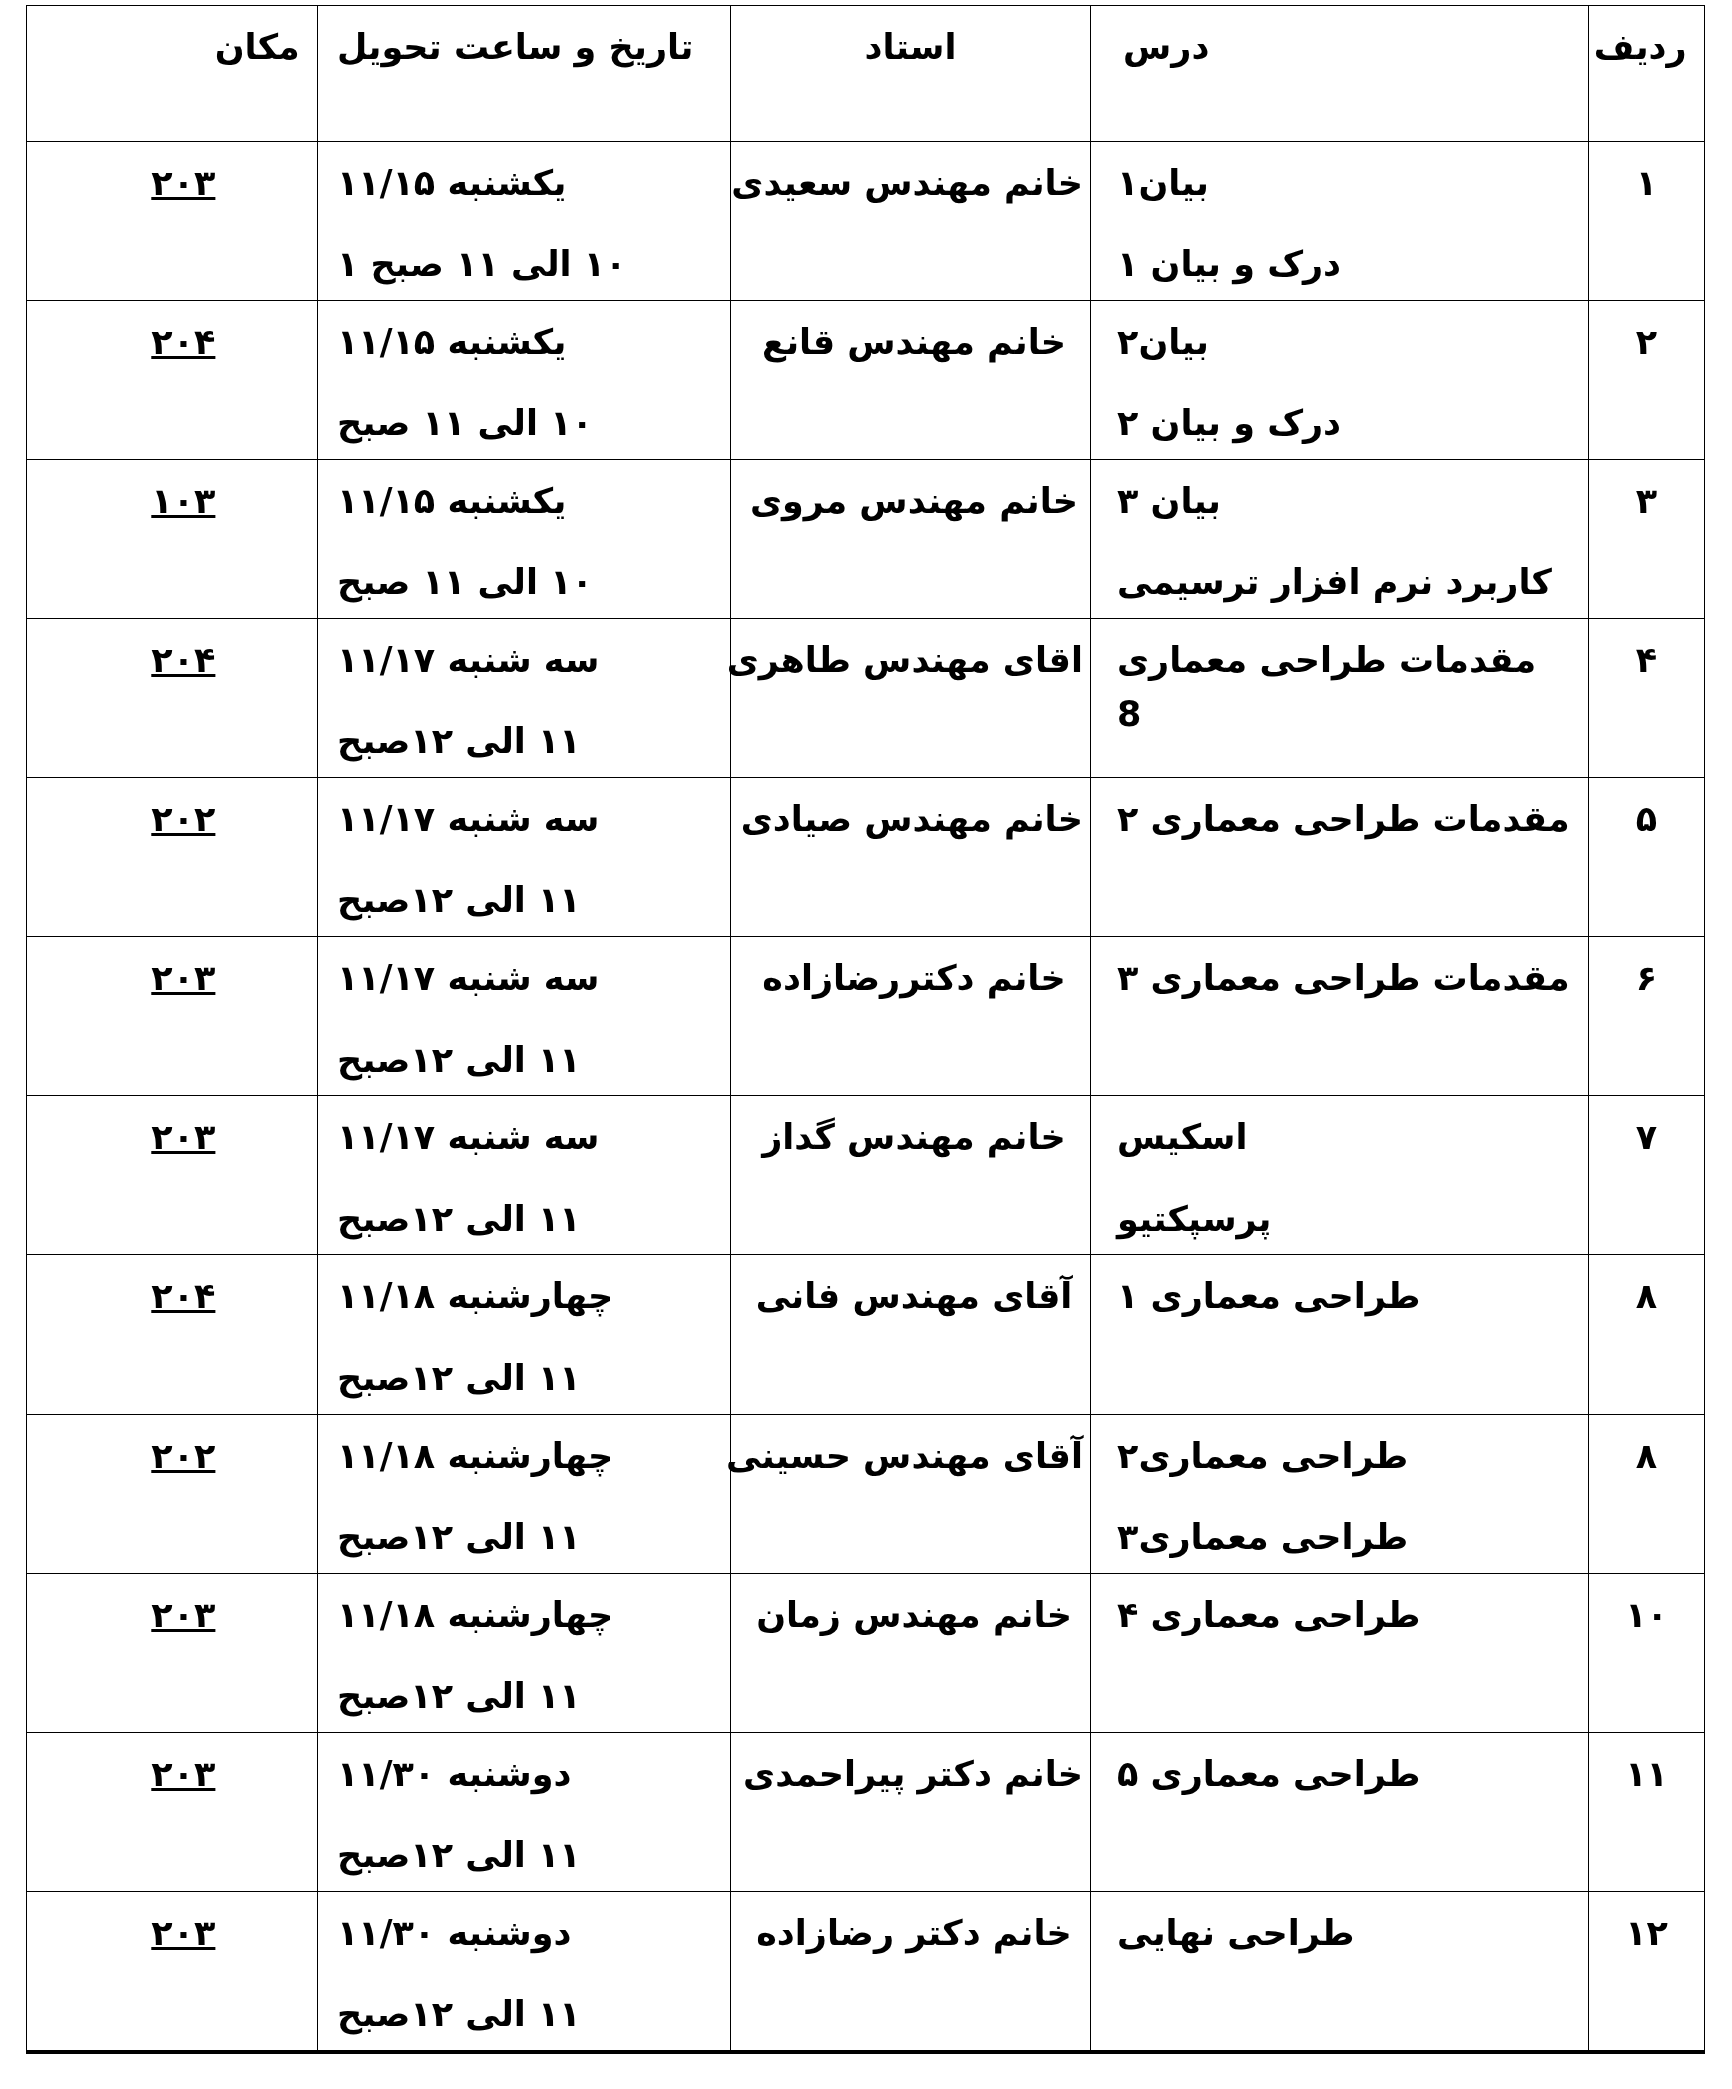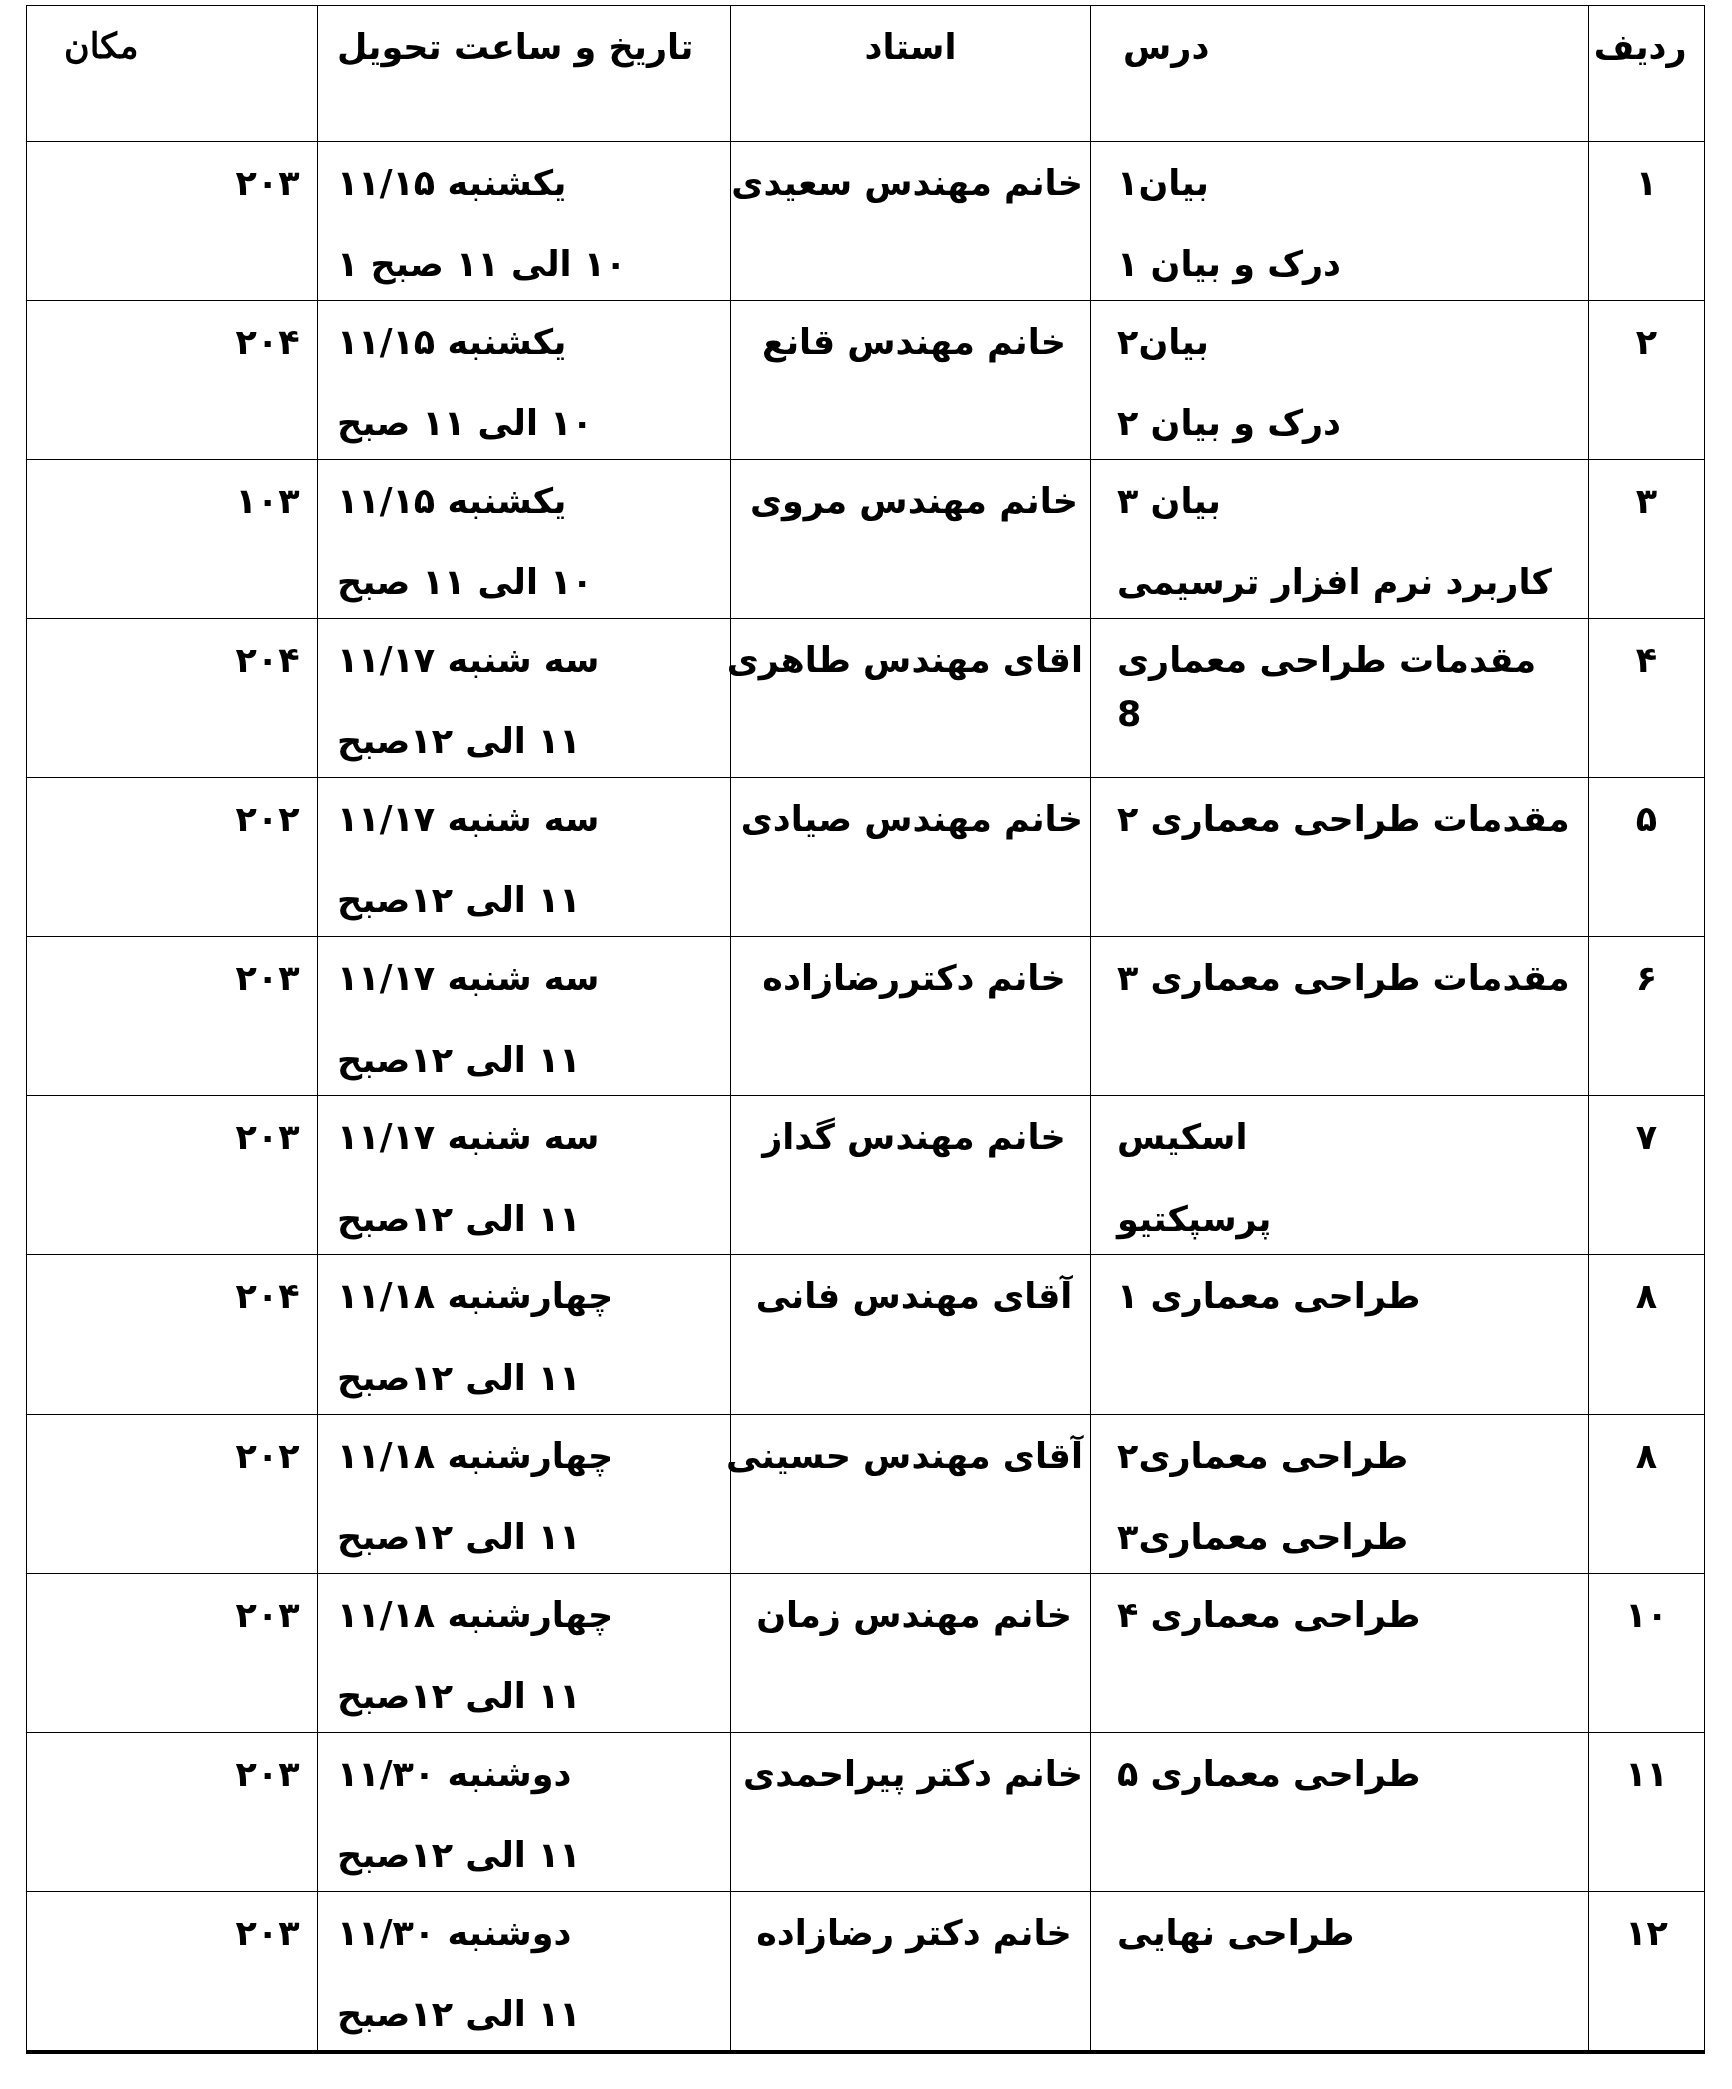--- a/index.html
+++ b/index.html
@@ -51,21 +51,21 @@
   thead th {
     height: 112px;
     border-bottom-width: 4.3px;
     vertical-align: top;
     padding-top: 12px;
   }
   thead th.h-radif  { text-align: center; }
   thead th.h-dars   { text-align: left; padding-left: 32px; }
   thead th.h-ostad  { text-align: center; }
   thead th.h-tarikh { text-align: left;  padding-left: 19px; }
-  thead th.h-makan  { text-align: left;  padding-left: 37px; font-family: Liberation Serif, serif; }
+  thead th.h-makan  { text-align: right;  padding-left: 37px; }
 
   tbody td { height: 121px; }
   tbody tr td { border-top-width: 3.5px; }
   tbody td.c-radif {
     text-align: center;
     padding-left: 0;
     padding-right: 0;
   }
   tbody td.c-dars {
     text-align: left;
@@ -75,22 +75,23 @@
     text-align: center;
     padding-left: 14px;
     padding-right: 7px;
     white-space: nowrap;
   }
   tbody td.c-tarikh {
     text-align: left;
     padding-left: 19px;
   }
   tbody td.c-makan {
-    text-align: right;
+    text-align: center;
     padding-left: 40px;
+    text-decoration: underline;
   }
   .line2 {
     display: block;
     margin-top: 27px;
   }
   .cell-lines { display: block; }
   tbody tr:last-child td { border-bottom-width: 4.3px; }
 </style>
 </head>
 <body>

